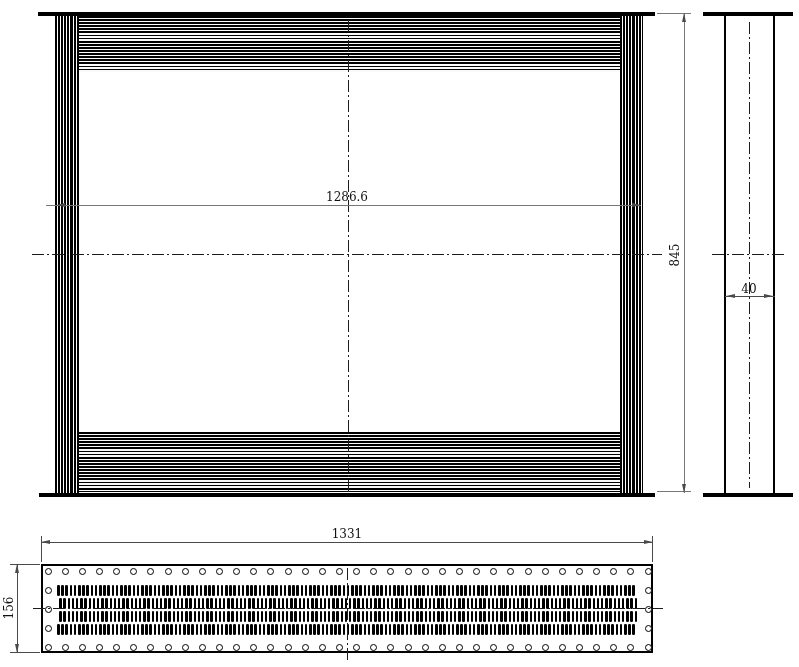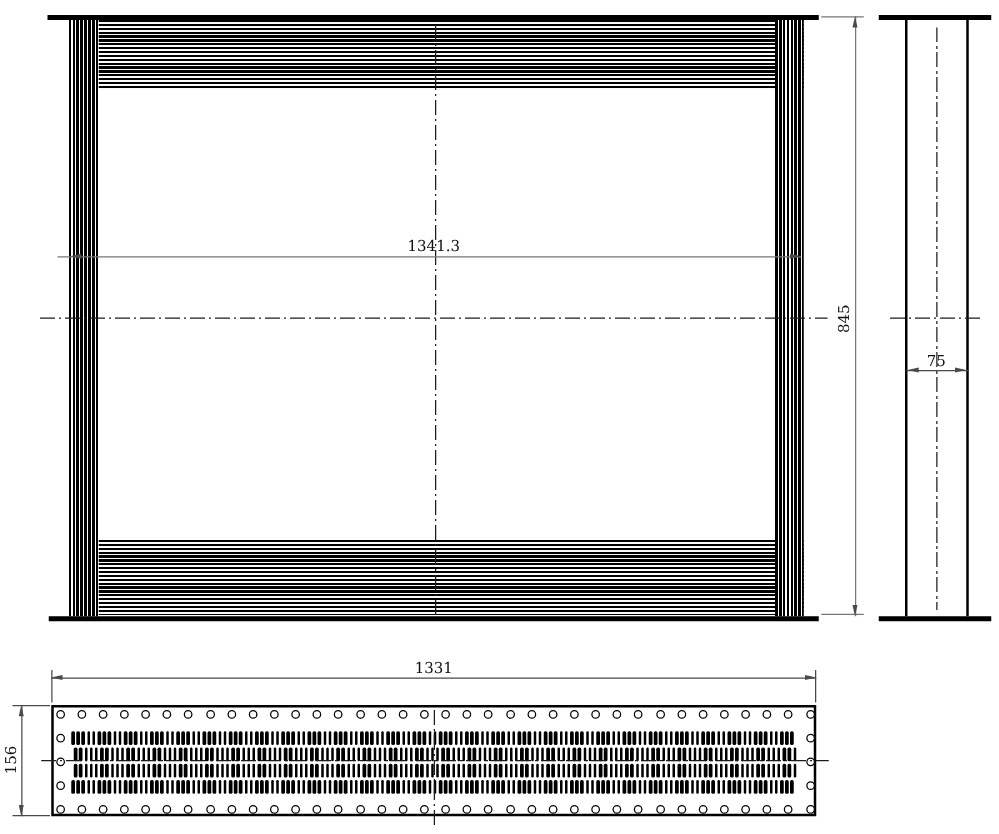--- a/index.html
+++ b/index.html
@@ -44,21 +44,21 @@
     <div class="finv" style="left:55px;top:16px;width:24px;height:477px;"></div>
     <div class="finv" style="left:620px;top:16px;width:23px;height:477px;"></div>
     <div class="bar" style="left:39px;top:493px;width:616px;height:4px;"></div>
 
     <div class="clv" style="left:348px;top:20px;height:472px;"></div>
     <div class="clh" style="left:32px;top:254px;width:630px;"></div>
 
     <div class="dimline" style="left:46px;top:205px;width:595px;height:1px;"></div>
     <div class="ar ar-l" style="left:56px;top:203px;"></div>
     <div class="ar ar-r" style="left:632px;top:203px;"></div>
-    <div class="dimtext" style="left:318px;top:191px;width:58px;">1341.3</div>
+    <div class="dimtext" style="left:318px;top:191px;width:58px;">1286.6</div>
   </div>
 
   <div>
     <div class="dimline" style="left:657px;top:13px;width:34px;height:1px;"></div>
     <div class="dimline" style="left:657px;top:491px;width:34px;height:1px;"></div>
     <div class="dimline" style="left:684px;top:13px;width:1px;height:480px;"></div>
     <div class="ar ar-u" style="left:682px;top:13px;"></div>
     <div class="ar ar-d" style="left:682px;top:484px;"></div>
     <div class="dimtext rot" style="left:661px;top:248px;width:30px;height:14px;">845</div>
   </div>
@@ -68,21 +68,21 @@
     <div class="bar" style="left:703px;top:493px;width:90px;height:4px;"></div>
     <div class="oline" style="left:724px;top:16px;width:2px;height:477px;"></div>
     <div class="oline" style="left:773px;top:16px;width:2px;height:477px;"></div>
 
     <div class="clv" style="left:749px;top:22px;height:466px;"></div>
     <div class="clh" style="left:712px;top:254px;width:74px;"></div>
 
     <div class="dimline2" style="left:725px;top:296px;width:50px;height:1px;"></div>
     <div class="ar ar-l" style="left:726px;top:294px;"></div>
     <div class="ar ar-r" style="left:764px;top:294px;"></div>
-    <div class="dimtext" style="left:737px;top:283px;width:24px;">75</div>
+    <div class="dimtext" style="left:737px;top:283px;width:24px;">40</div>
   </div>
 
   <div>
     <div id="sheet-rect" style="left:41px;top:564px;width:612px;height:89px;"></div>
 
     <div id="slots-layer">
         <div class="slot" style="left: 57px; top: 585px; width: 2.6px; height: 11px;"></div>
         <div class="slot" style="left: 61.2px; top: 585px; width: 2.6px; height: 11px;"></div>
         <div class="slot" style="left: 65.4px; top: 585px; width: 2.6px; height: 11px;"></div>
         <div class="slot" style="left: 69.6px; top: 585px; width: 2.6px; height: 11px;"></div>

